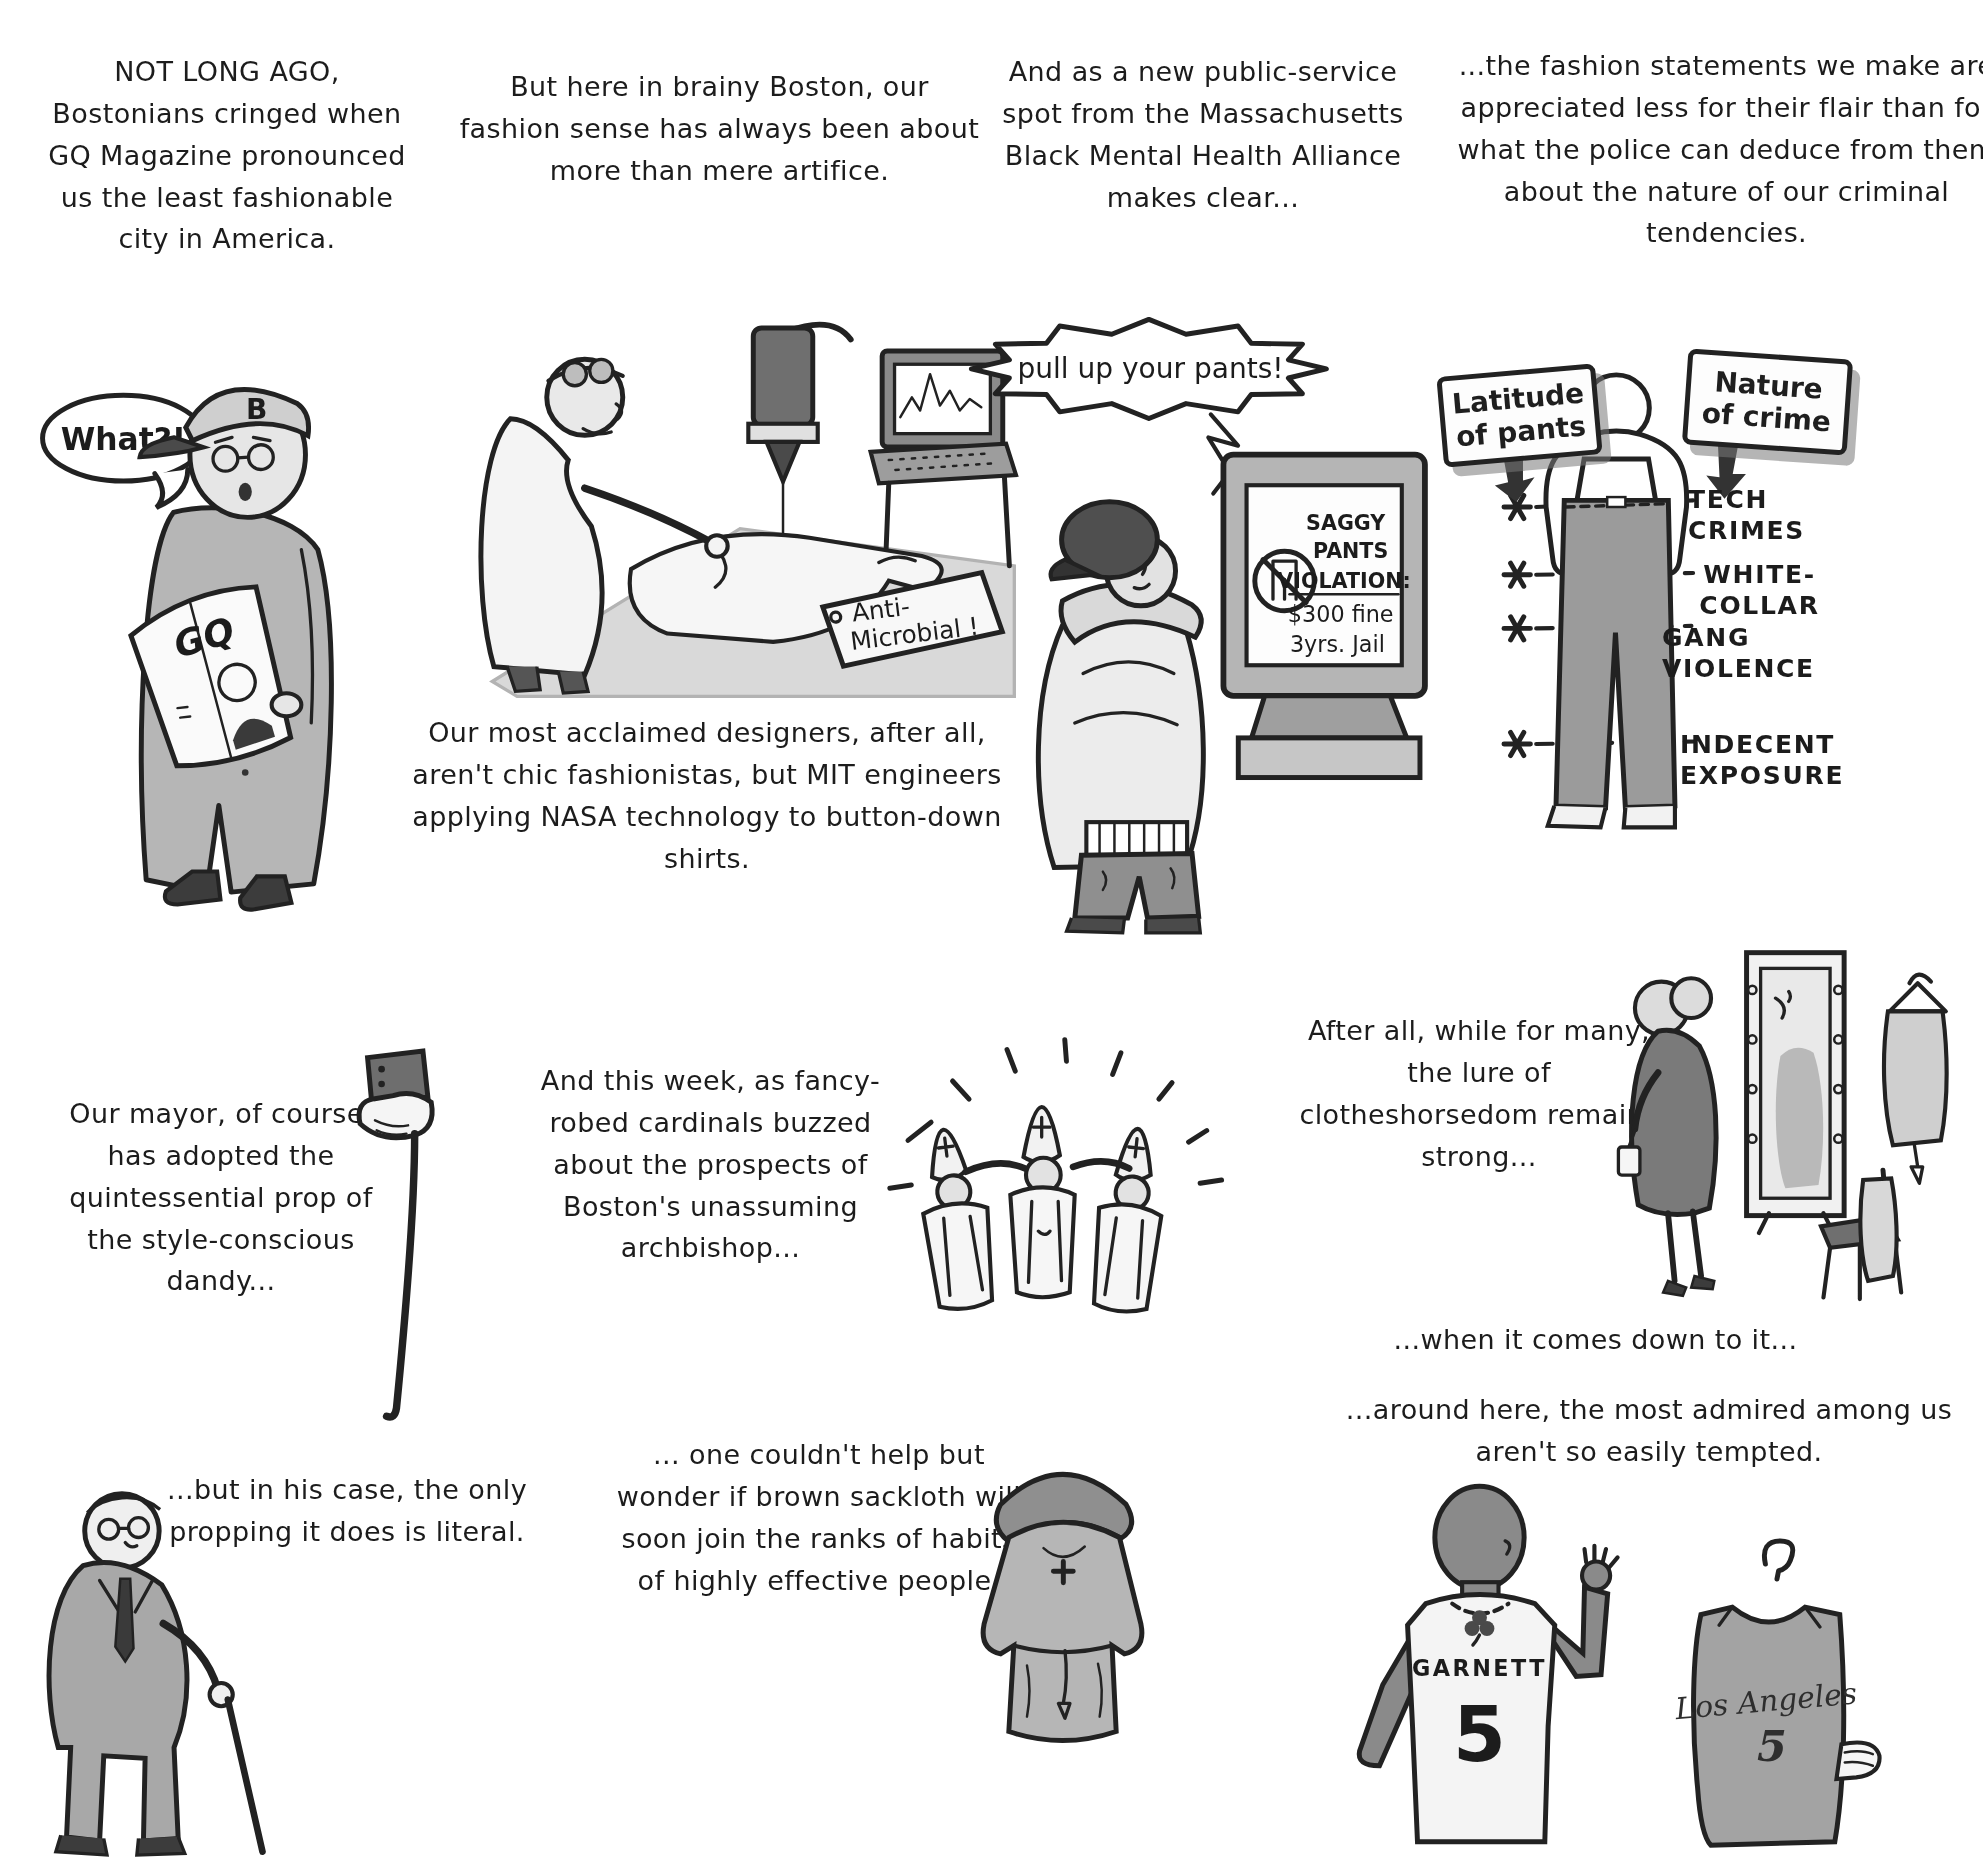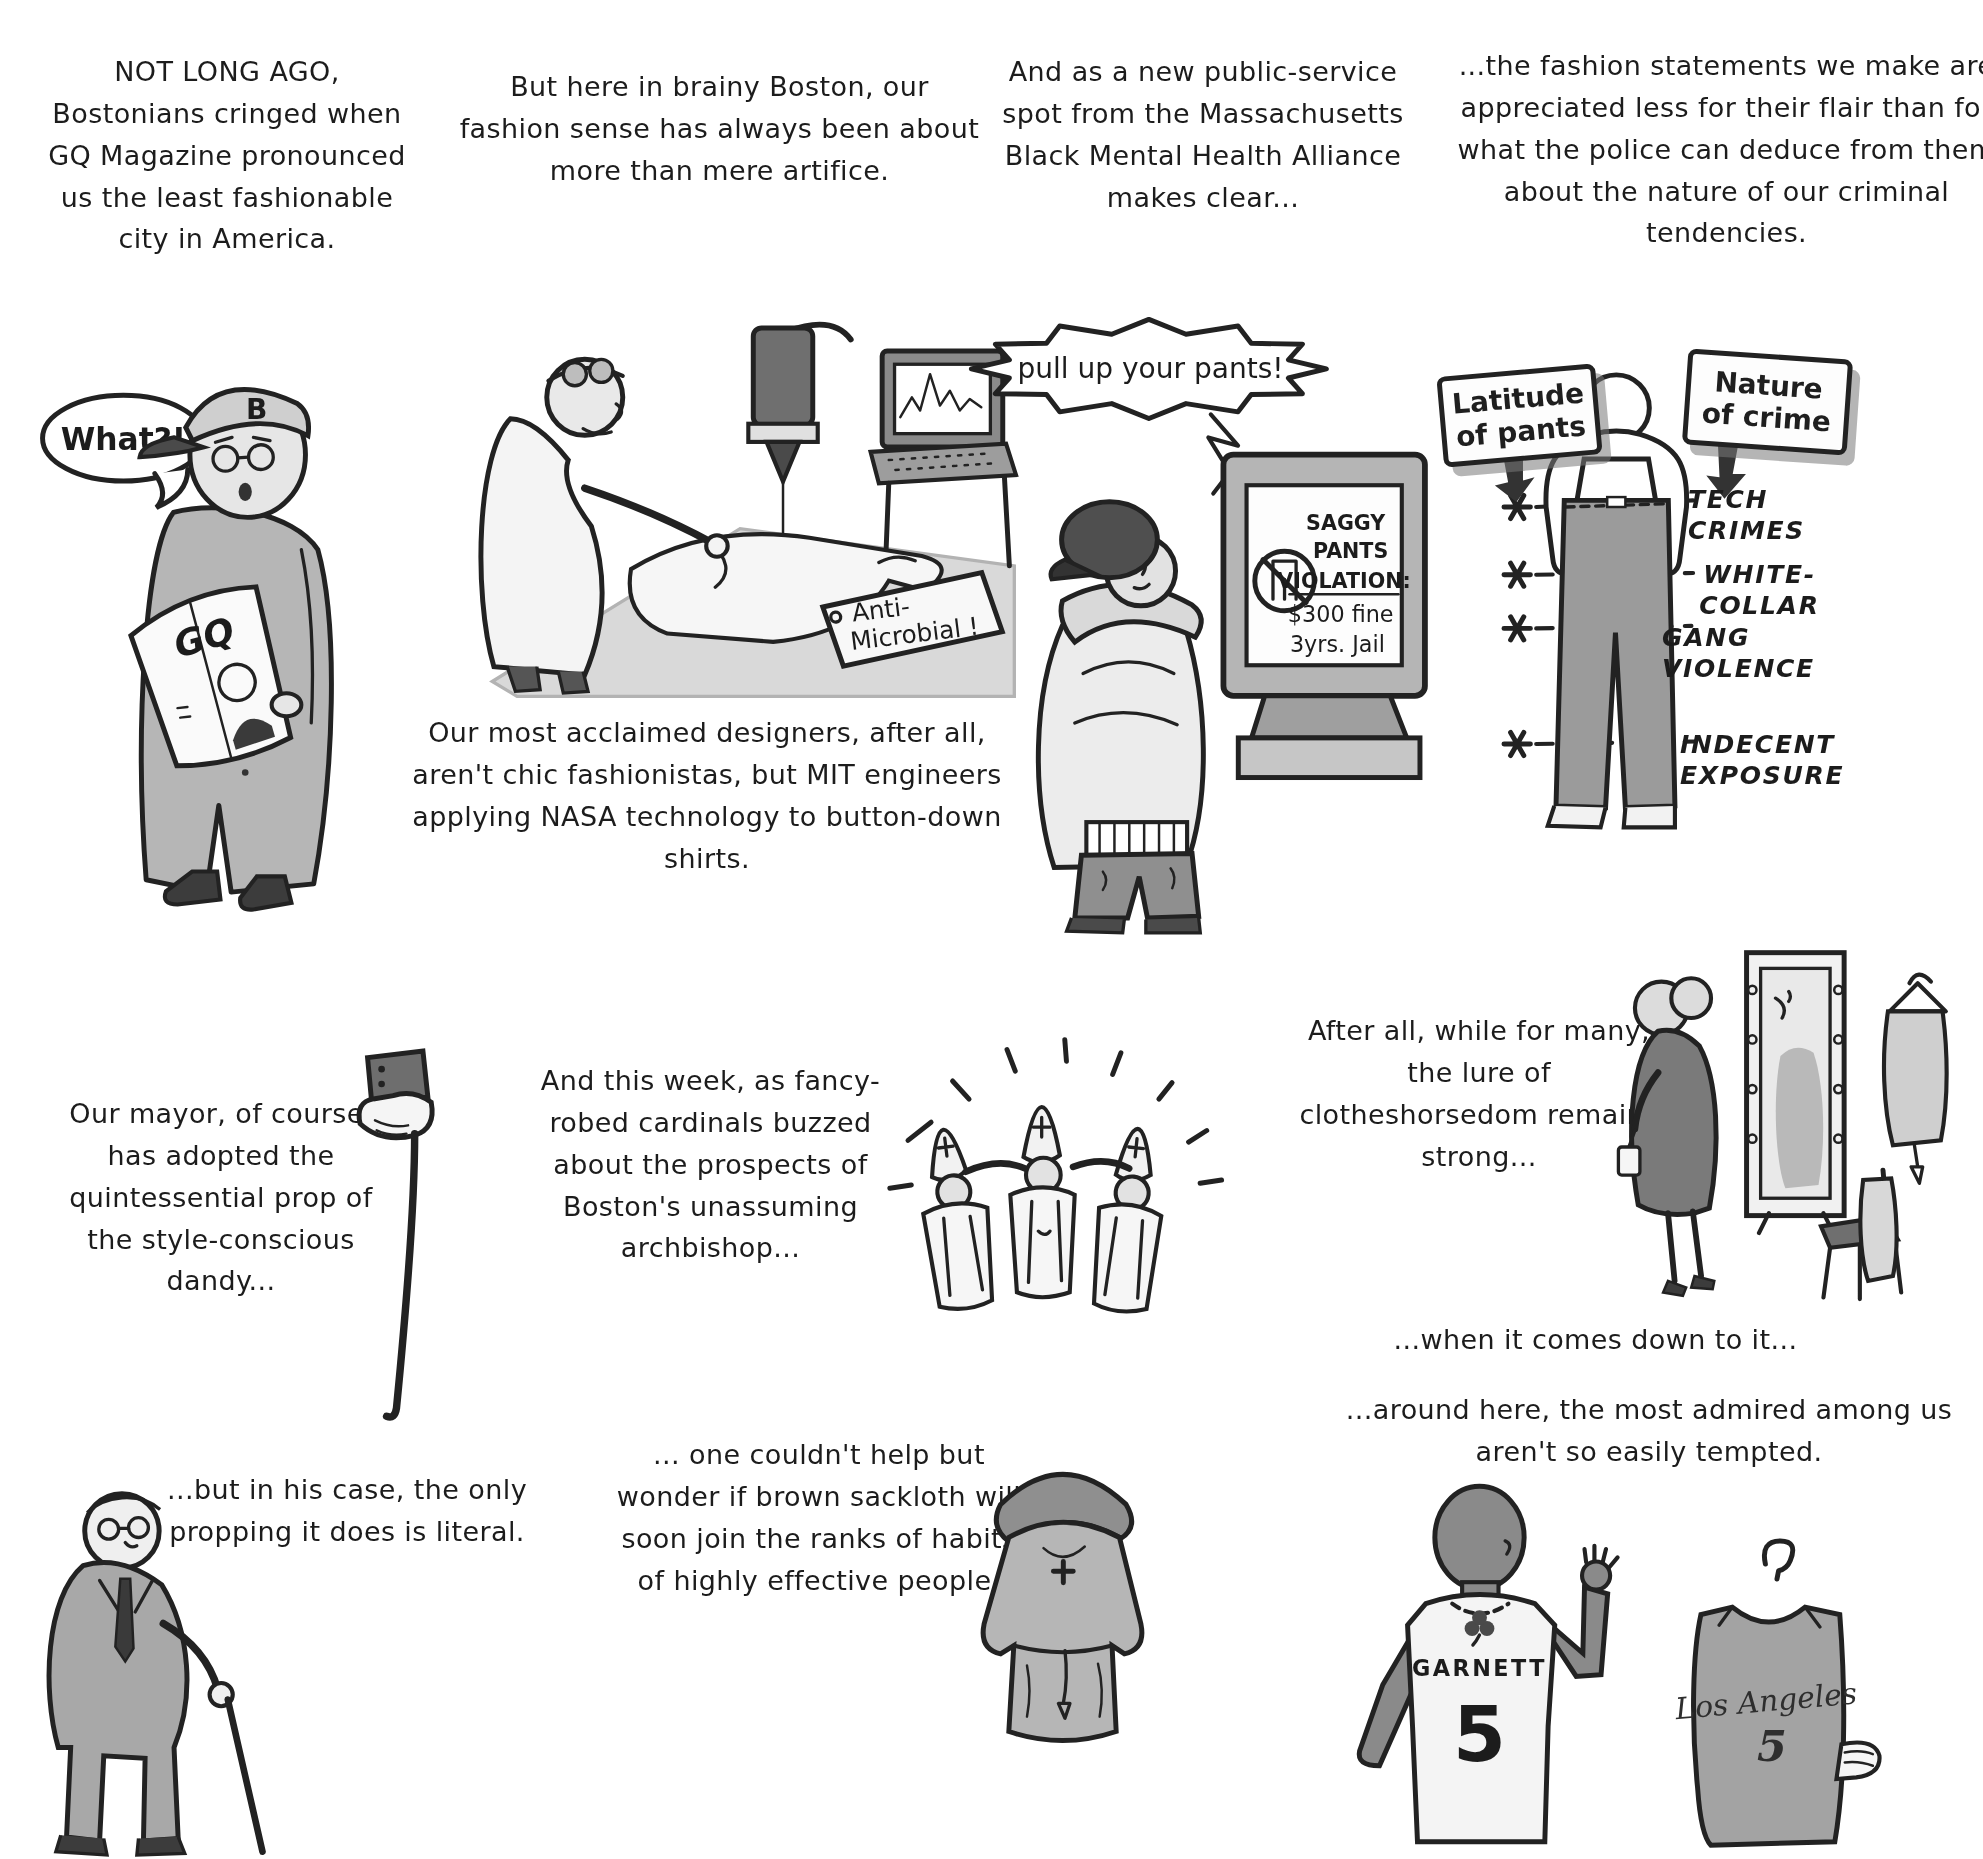--- a/index.html
+++ b/index.html
@@ -8,21 +8,21 @@
   .caption{position:absolute;text-align:center;font-size:27px;line-height:1.55;
            color:#1c1c1c;letter-spacing:0.4px;}
   .figure{position:absolute;}
   svg{overflow:visible;display:block;}
   .ink{stroke:#222;stroke-linecap:round;stroke-linejoin:round;fill:none;}
   .sign{position:absolute;background:#fdfdfd;border:5px solid #222;border-radius:8.3px;
         box-shadow:8.3px 10px 0 rgba(120,120,120,.55);display:flex;flex-direction:column;
         align-items:center;justify-content:center;font-size:28px;line-height:1.15;
         font-weight:bold;text-align:center;}
   .crime-label{position:absolute;font-size:25px;font-weight:bold;letter-spacing:1.7px;
-               line-height:1.25;color:#1c1c1c;text-align:left;font-style:italic;}
+               line-height:1.25;color:#1c1c1c;text-align:left;}
   .svgtext{font-family:"DejaVu Sans",sans-serif;fill:#1c1c1c;}
   .bubbletext{font-size:38px;font-weight:bold;}
 </style>
 </head>
 <body>
 
 <div class="caption" style="left:41px;top:43px;width:372px;margin-top:8px;">NOT LONG AGO, Bostonians cringed when GQ Magazine pronounced us the least fashionable city in America.</div>
 
 <div class="figure" style="left:31px;top:387px;width:198px;height:132px;">
   <svg width="198" height="132" viewBox="0 0 240 160">

